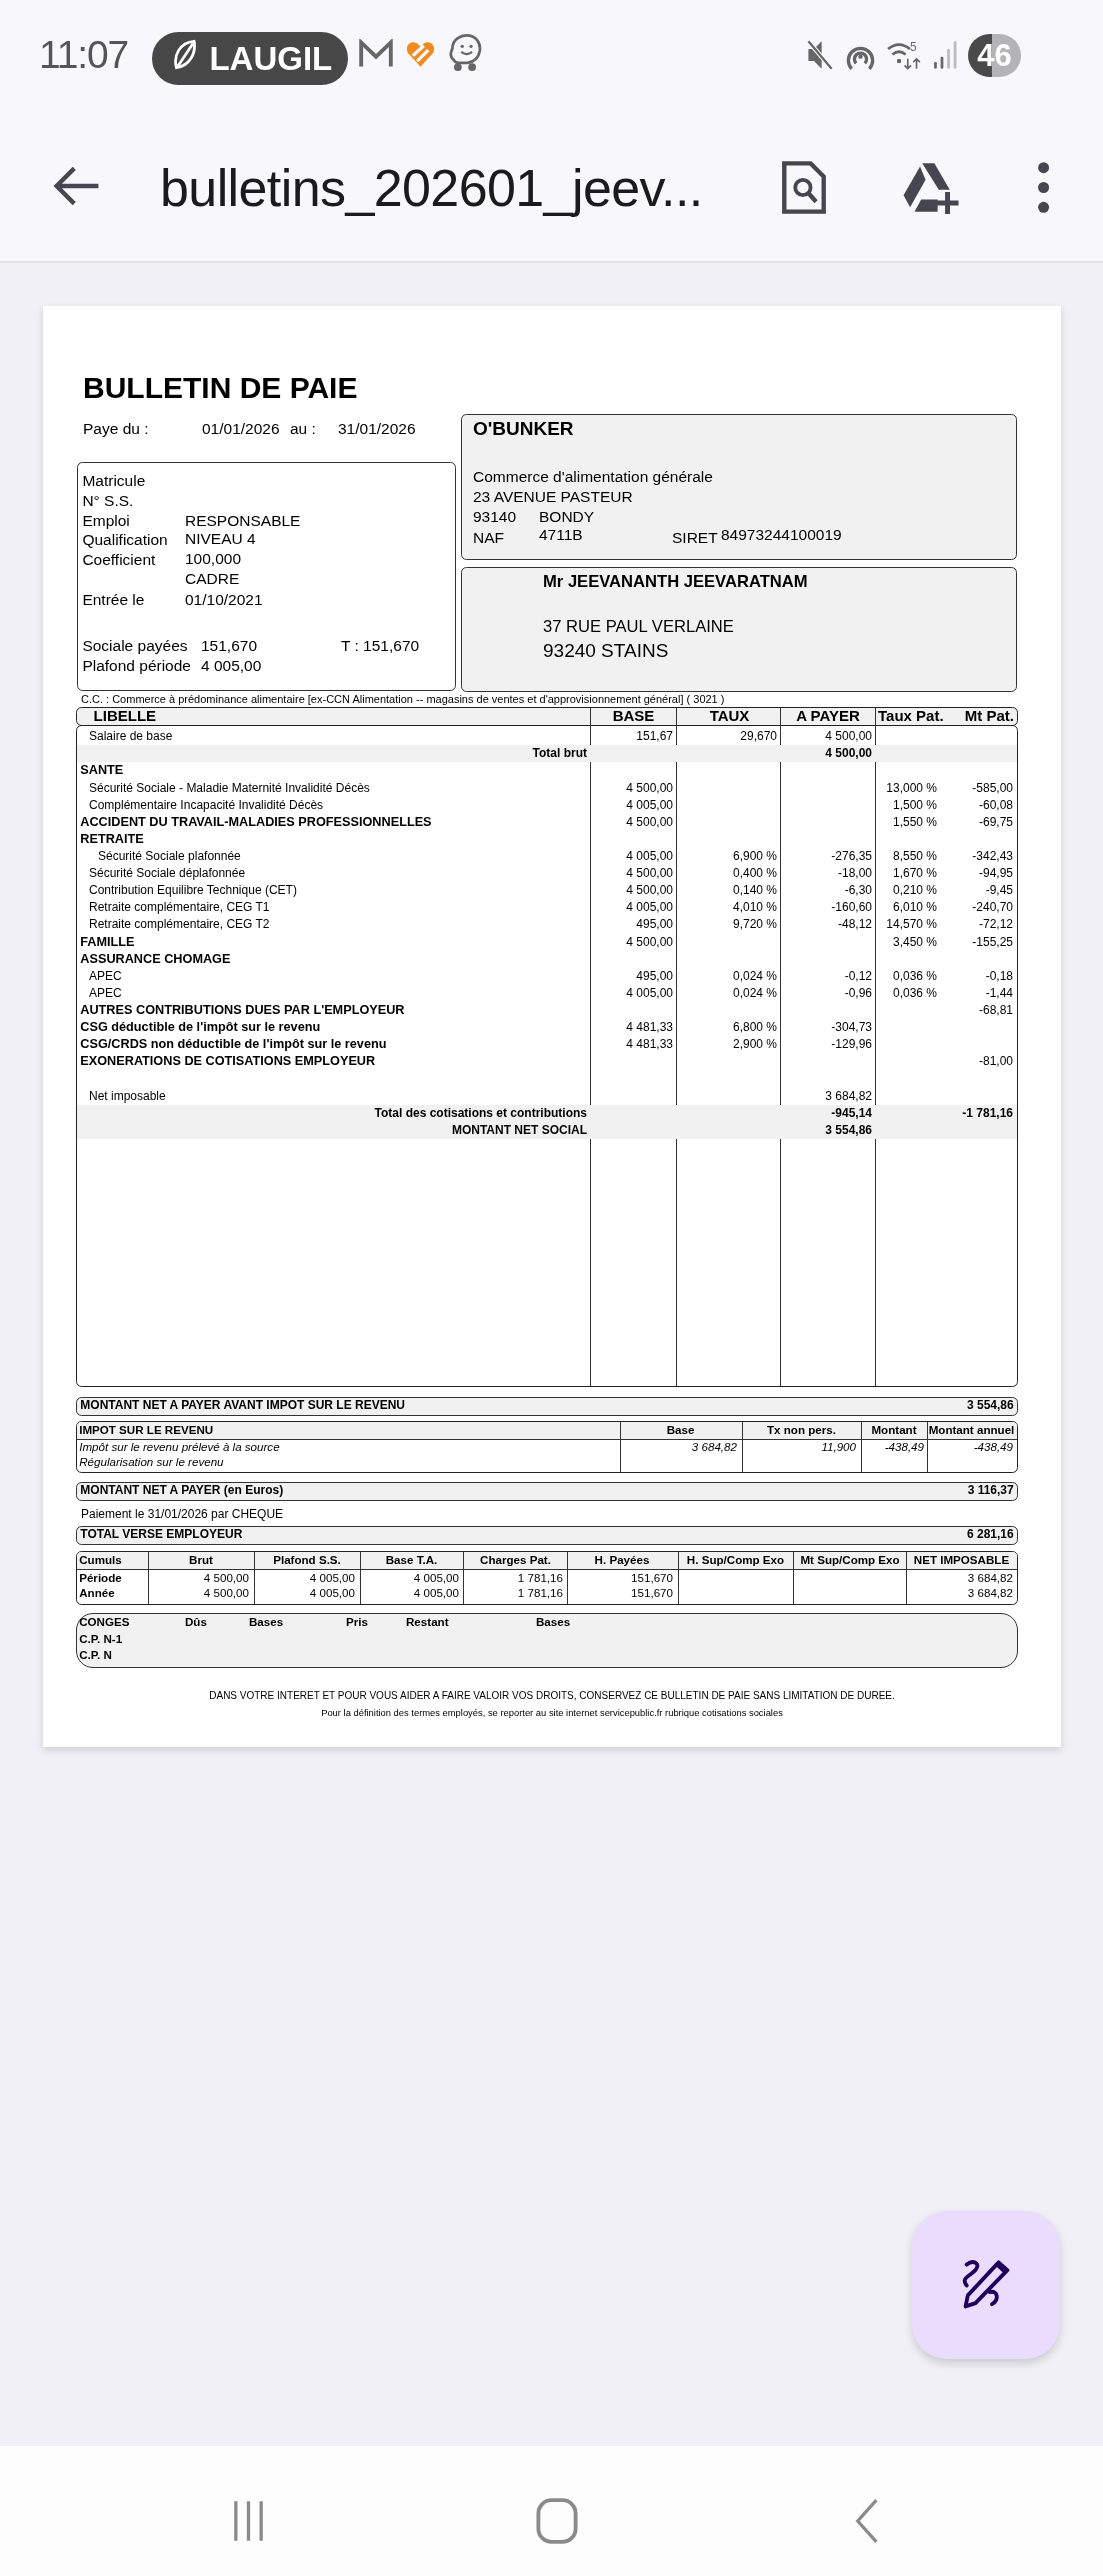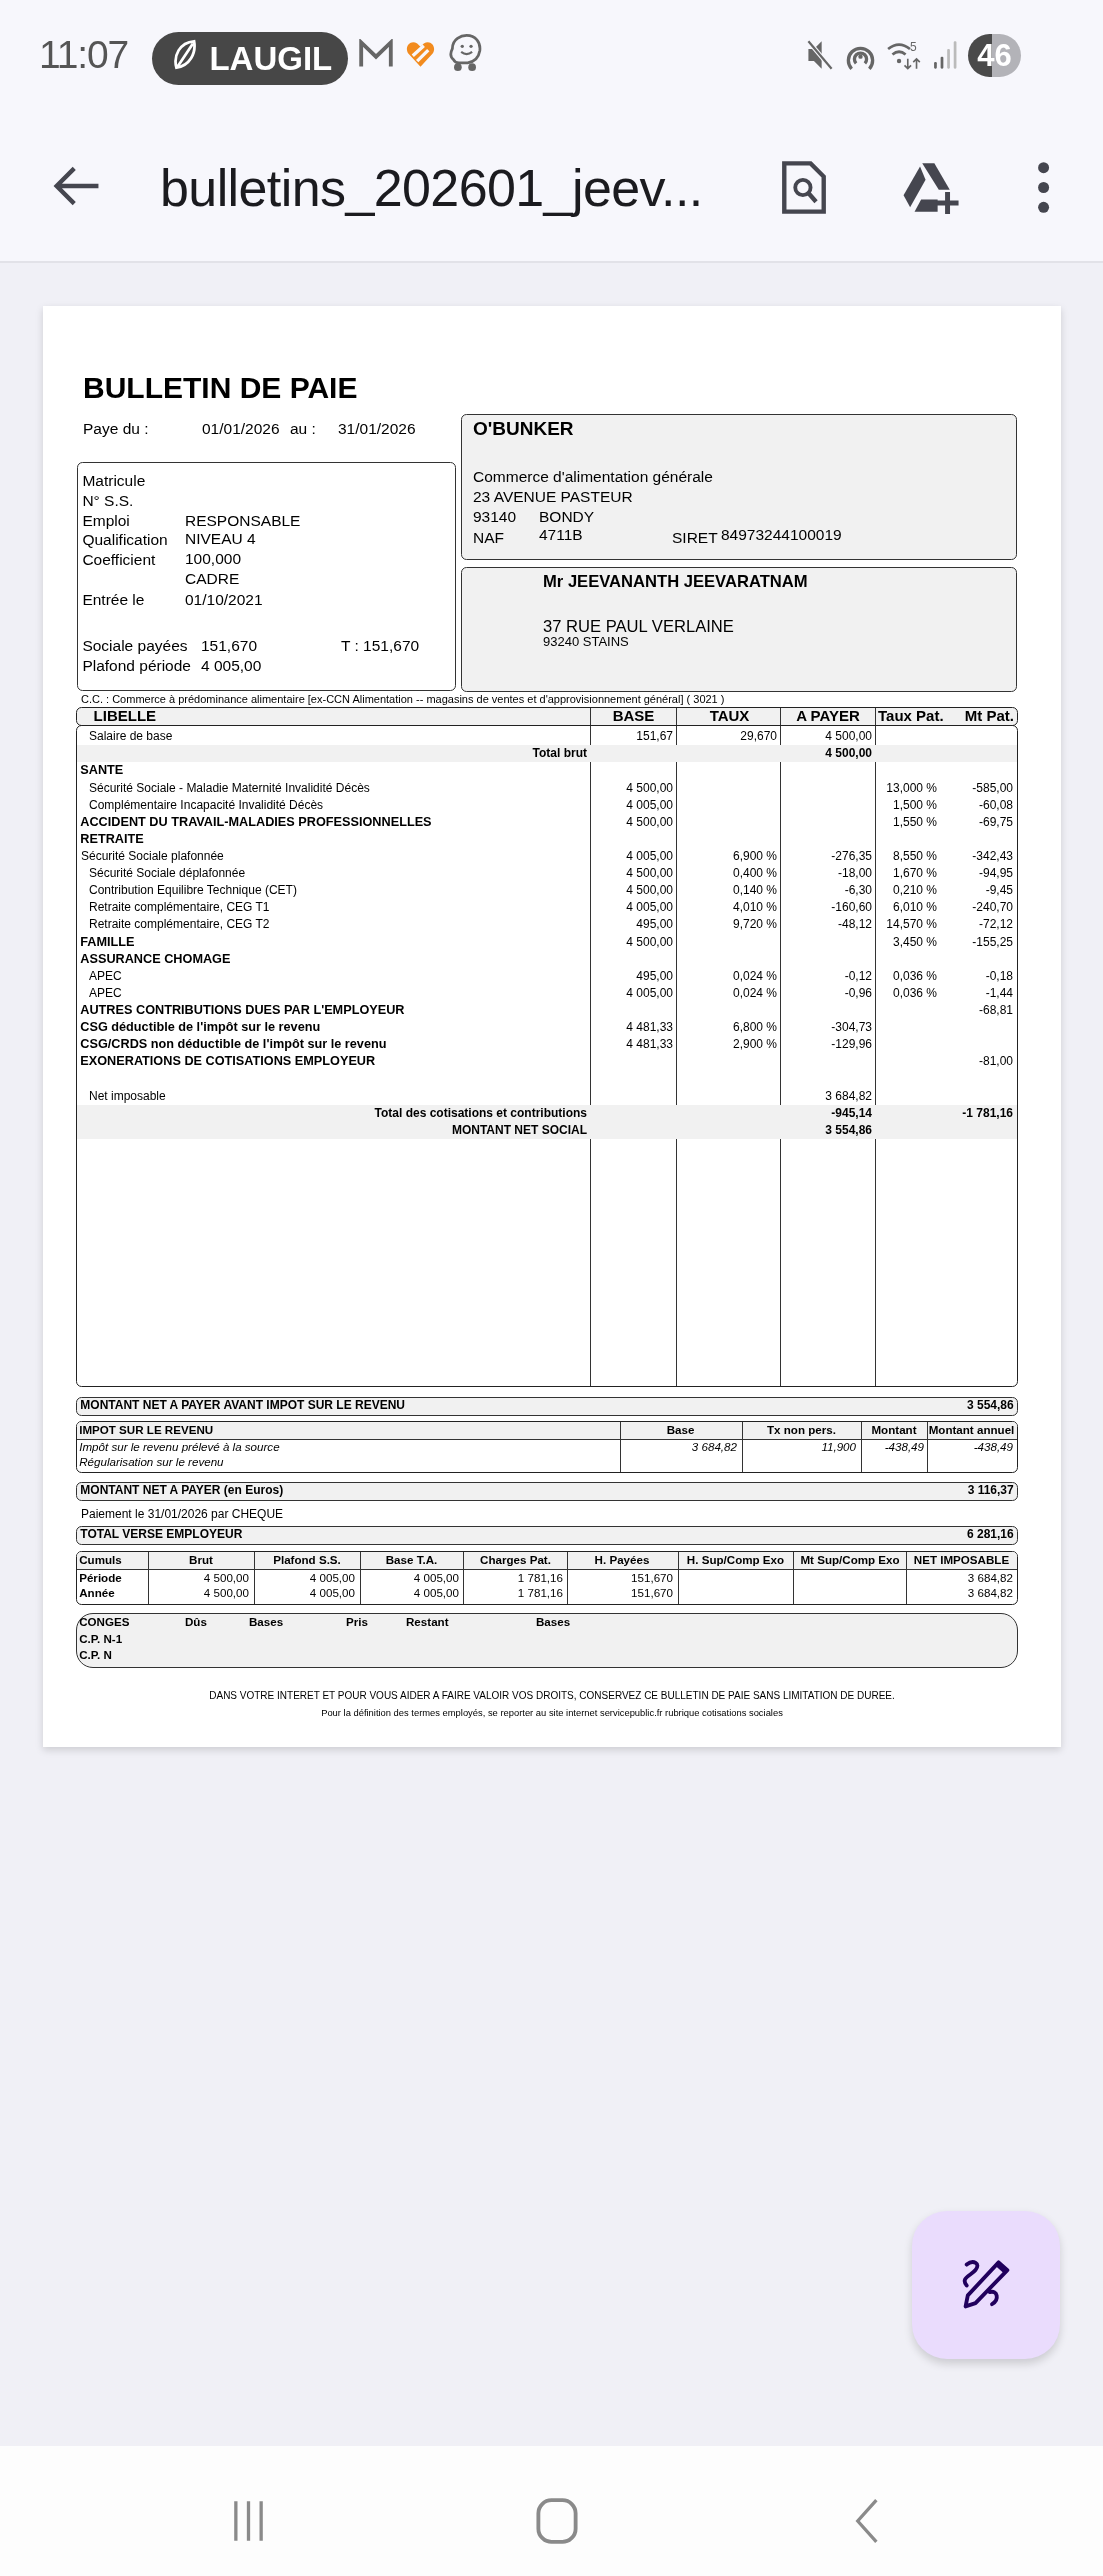--- a/index.html
+++ b/index.html
@@ -202,21 +202,21 @@
     <div class="lbl" style="left:77px; top:93px;">BONDY</div>
     <div class="lbl" style="left:11px; top:114px;">NAF</div>
     <div class="lbl" style="left:77px; top:111px;">4711B</div>
     <div class="lbl" style="left:210px; top:114px;">SIRET</div>
     <div class="lbl" style="left:259px; top:111px;">84973244100019</div>
   </div>
 
   <div class="box gray" style="left:418px; top:261px; width:556px; height:125px;">
     <div class="lbl bold" style="left:81px; top:4.4px; font-size:16.6px;">Mr JEEVANANTH JEEVARATNAM</div>
     <div class="lbl" style="left:81px; top:49px; font-size:16.6px;">37  RUE PAUL VERLAINE</div>
-    <div class="lbl" style="left:81px; top:66px; font-size:13px;">93240  STAINS</div>
+    <div class="lbl" style="left:81px; top:72px; font-size:19px;">93240  STAINS</div>
   </div>
 
   <div class="lbl" style="left:38px; top:387px; font-size:11px;">C.C. : Commerce à prédominance alimentaire [ex-CCN Alimentation -- magasins de ventes et d'approvisionnement général] ( 3021 )</div>
 
   <div class="mt-head">
     <div class="th" style="left:16.6px; text-align:left;">LIBELLE</div>
     <div class="vline" style="left:513px;"></div>
     <div class="th" style="left:514px; width:85px;">BASE</div>
     <div class="vline" style="left:599px;"></div>
     <div class="th" style="left:601px; width:103px;">TAUX</div>
@@ -283,21 +283,21 @@
           </div>
           <div class="row" style="top: 105px;">
             <span class="c" style="left:3.3px; font-weight:bold; font-size:12.7px;">RETRAITE</span>
             <span class="c r" style="left:514px; width:82px;"></span>
             <span class="c r" style="left:601px; width:99px;"></span>
             <span class="c r" style="left:704px; width:91px;"></span>
             <span class="c" style="left:799px; width:61px; text-align:right;"></span>
             <span class="c r" style="left:861px; width:75px;"></span>
           </div>
           <div class="row" style="top: 122px;">
-            <span class="c" style="left:4px;">Sécurité Sociale plafonnée</span>
+            <span class="c" style="left:21px;">Sécurité Sociale plafonnée</span>
             <span class="c r" style="left:514px; width:82px;">4 005,00</span>
             <span class="c r" style="left:601px; width:99px;">6,900 %</span>
             <span class="c r" style="left:704px; width:91px;">-276,35</span>
             <span class="c" style="left:799px; width:61px; text-align:right;">8,550 %</span>
             <span class="c r" style="left:861px; width:75px;">-342,43</span>
           </div>
           <div class="row" style="top: 139px;">
             <span class="c" style="left:12px;">Sécurité Sociale déplafonnée</span>
             <span class="c r" style="left:514px; width:82px;">4 500,00</span>
             <span class="c r" style="left:601px; width:99px;">0,400 %</span>

